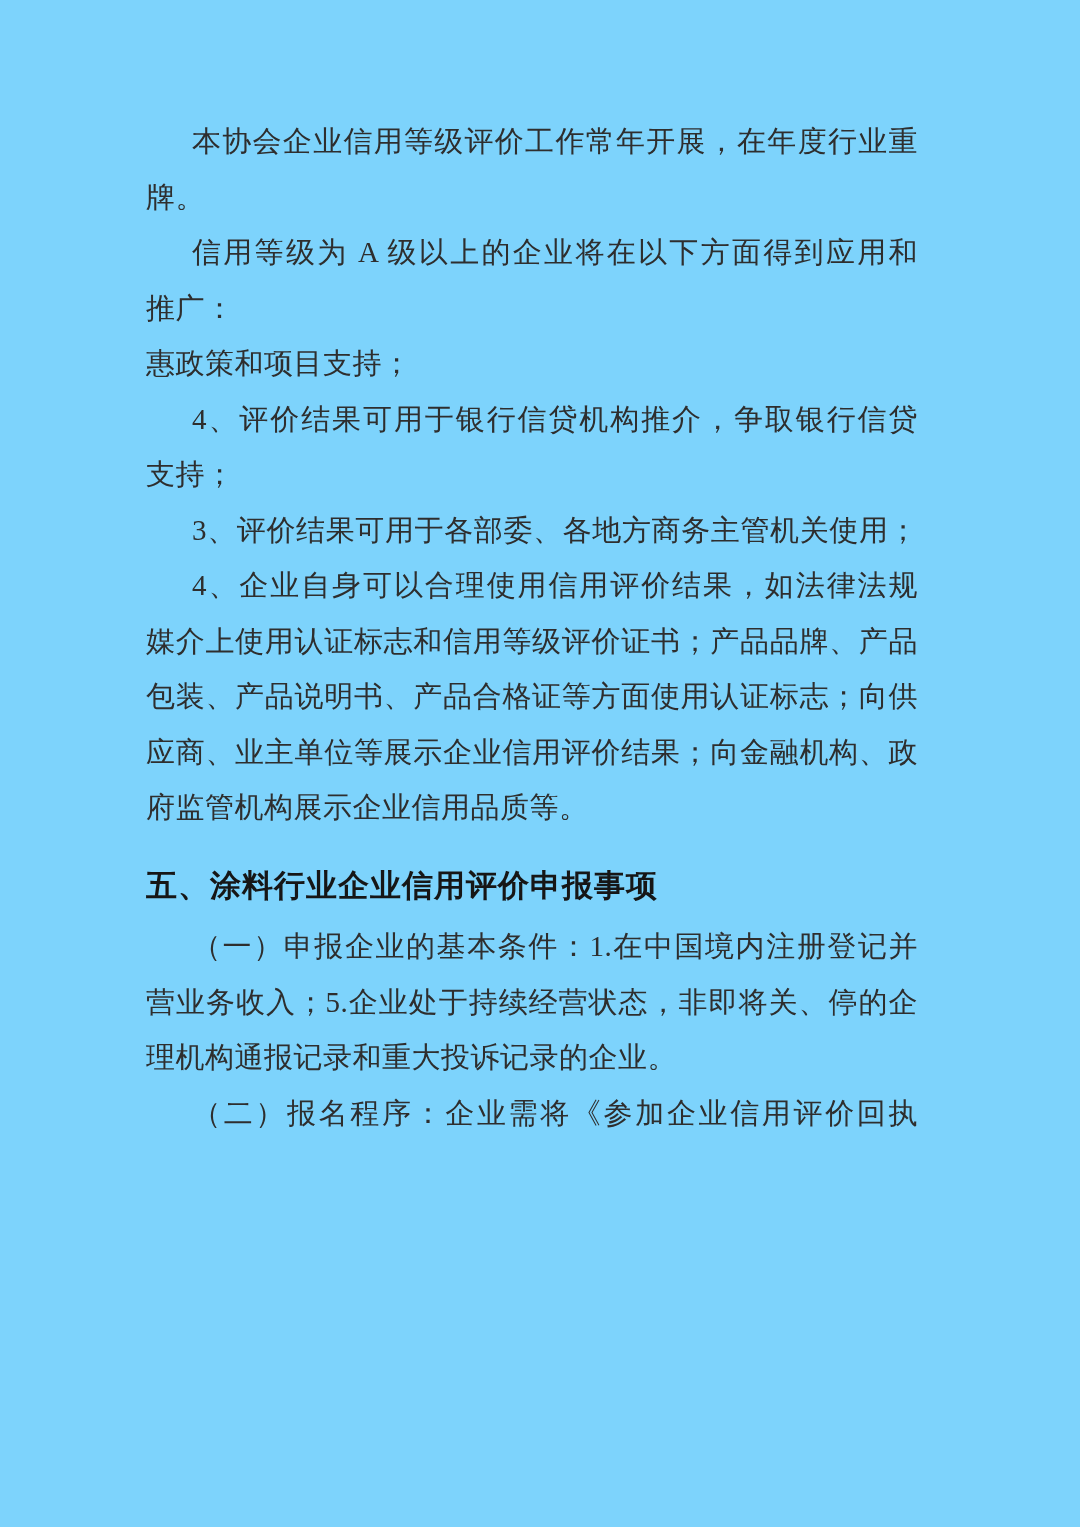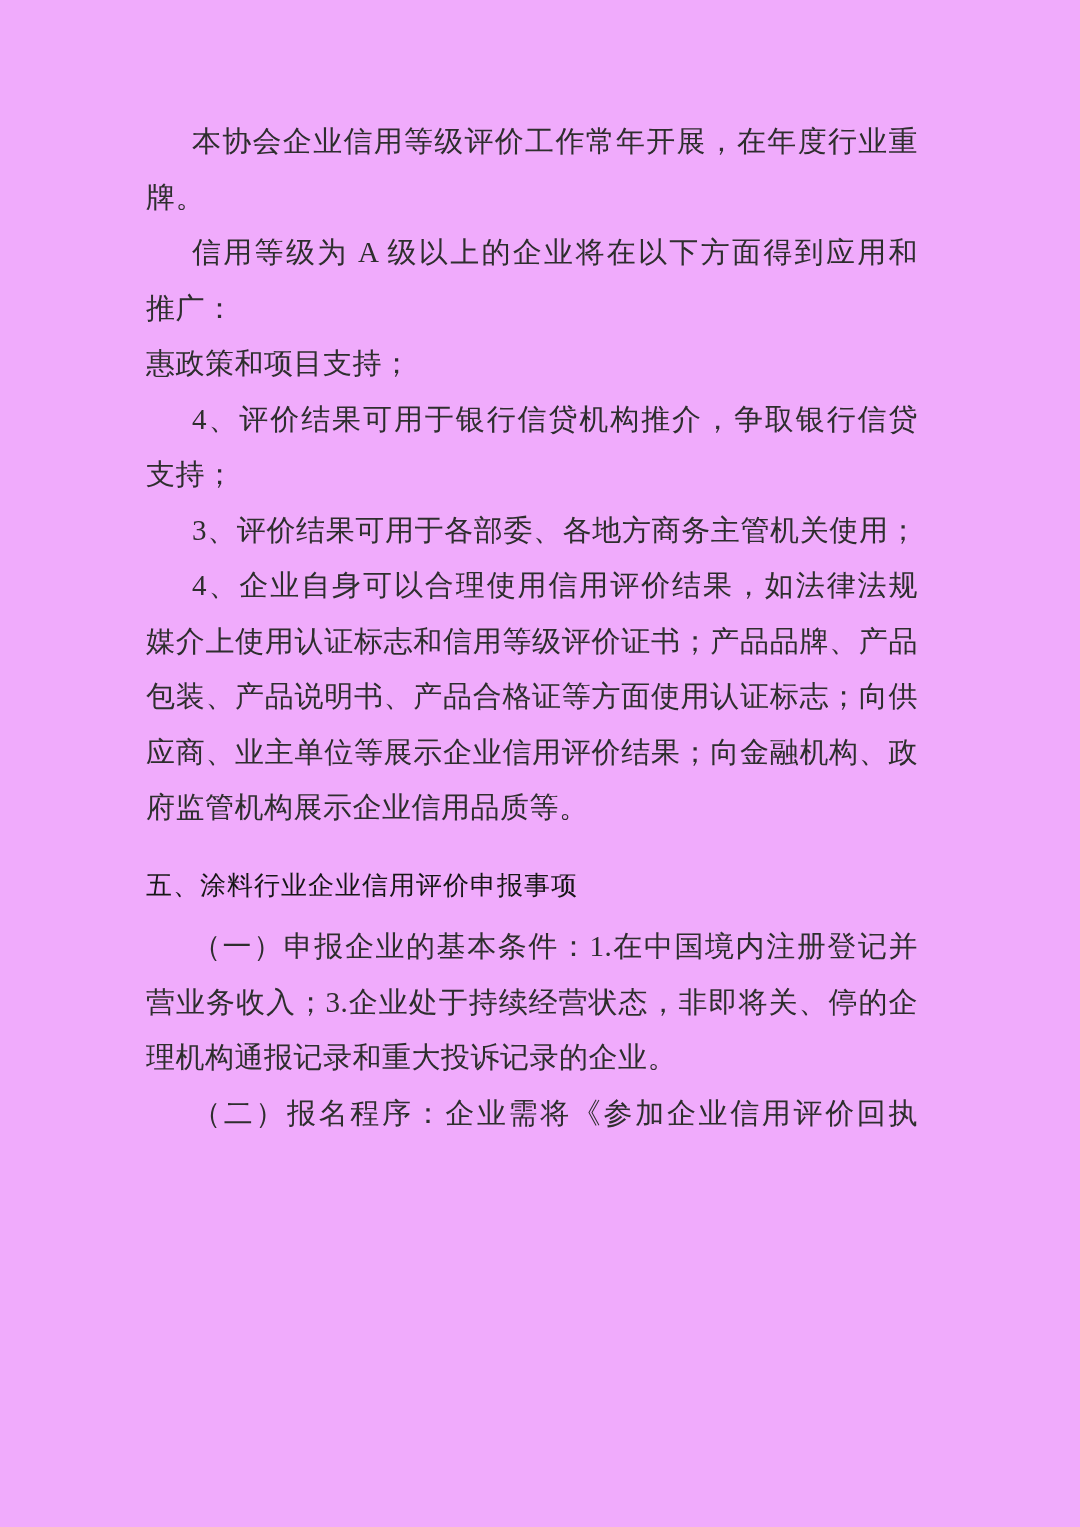--- a/index.html
+++ b/index.html
@@ -9,21 +9,21 @@
   body {
     width: 1080px;
     height: 1527px;
     background: #f6f6f4;
     font-family: "Liberation Serif", serif;
   }
   .page {
     position: relative;
     width: 1080px;
     height: 1527px;
-    background: #f0abfc;
+    background: #7dd3fc;
     overflow: hidden;
   }
   .text-block {
     position: absolute;
     left: 146px;
     top: 114px;
     width: 772px;
     color: #2e2e2e;
   }
   .line {
@@ -42,22 +42,22 @@
   .end {
     text-align: left;
     text-align-last: left;
   }
   .heading {
     height: 55.5px;
     line-height: 55.5px;
     margin-top: 22px;
     margin-bottom: 6px;
     font-family: "Liberation Sans", sans-serif;
-    font-weight: 400;
-    font-size: 26px;
+    font-weight: 700;
+    font-size: 31px;
     letter-spacing: 1px;
     color: #161616;
     text-align: left;
     text-align-last: left;
   }
 </style>
 </head>
 <body>
 
 <div class="page">
@@ -70,17 +70,17 @@
     <div class="line indent">4、评价结果可用于银行信贷机构推介，争取银行信贷</div>
     <div class="line end">支持；</div>
     <div class="line indent">3、评价结果可用于各部委、各地方商务主管机关使用；</div>
     <div class="line indent">4、企业自身可以合理使用信用评价结果，如法律法规</div>
     <div class="line">媒介上使用认证标志和信用等级评价证书；产品品牌、产品</div>
     <div class="line">包装、产品说明书、产品合格证等方面使用认证标志；向供</div>
     <div class="line">应商、业主单位等展示企业信用评价结果；向金融机构、政</div>
     <div class="line end">府监管机构展示企业信用品质等。</div>
     <div class="heading">五、涂料行业企业信用评价申报事项</div>
     <div class="line indent">（一）申报企业的基本条件：1.在中国境内注册登记并</div>
-    <div class="line">营业务收入；3.企业处于持续经营状态，非即将关、停的企</div>
+    <div class="line">营业务收入；5.企业处于持续经营状态，非即将关、停的企</div>
     <div class="line end">理机构通报记录和重大投诉记录的企业。</div>
     <div class="line indent">（二）报名程序：企业需将《参加企业信用评价回执表》</div>
   </div>
 </div>
 
 </body></html>

